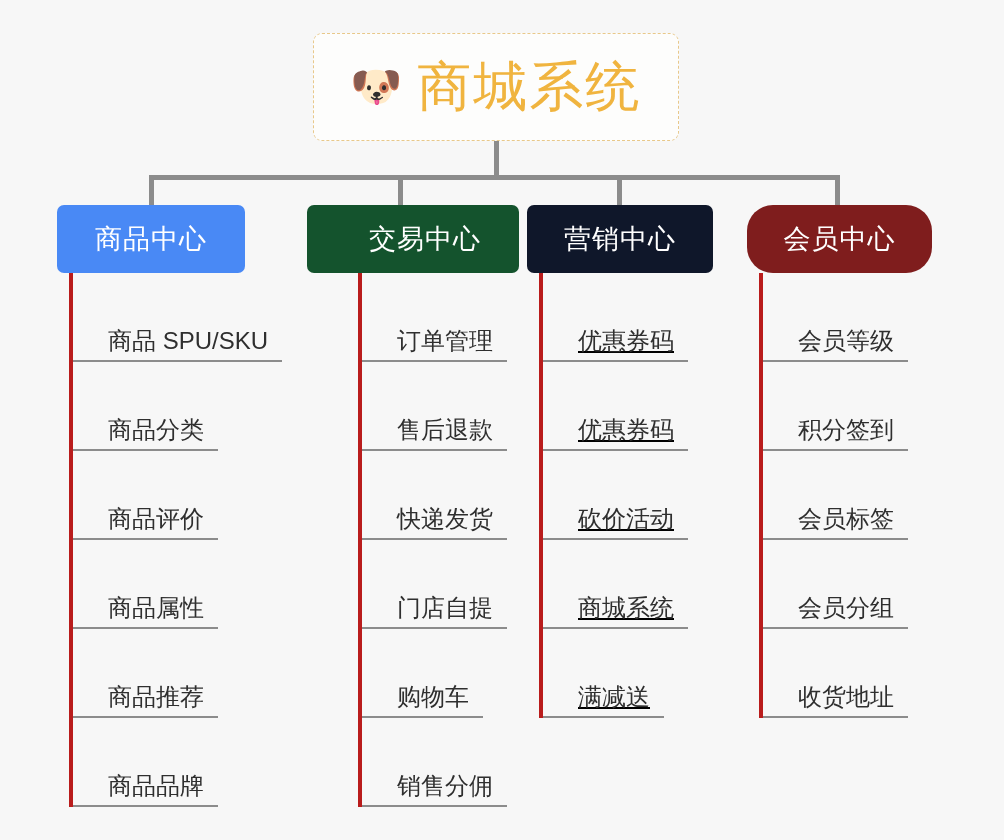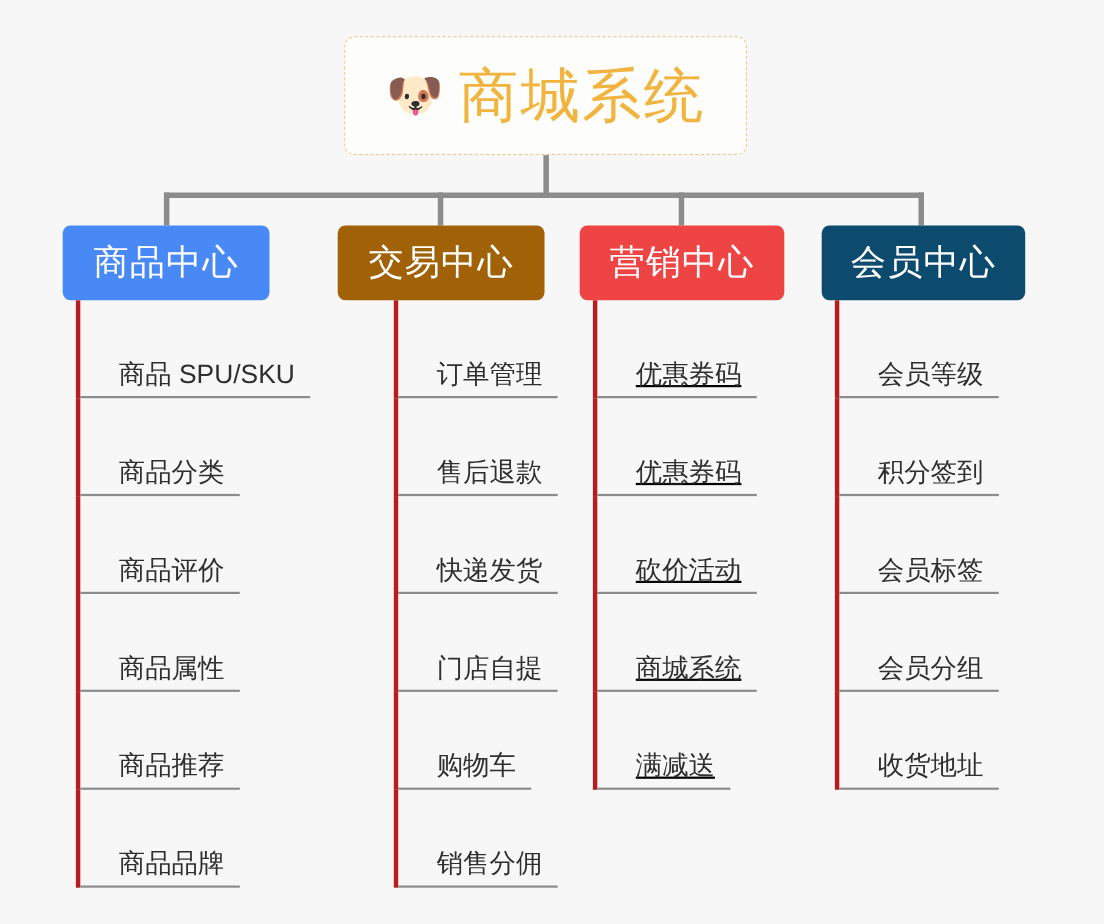--- a/index.html
+++ b/index.html
@@ -79,21 +79,21 @@
   .header {
     position: absolute;
     top: 205px;
     height: 68px;
     border-radius: 7px;
     display: flex;
     align-items: center;
     justify-content: center;
   }
   .header-label {
-    font-size: 32px;
+    font-size: 27px;
     color: #ffffff;
     letter-spacing: 1px;
     white-space: nowrap;
   }
   .col-0 .header { left: 57px;  width: 188px; }
   .col-1 .header { left: 307px; width: 188px; }
   .col-2 .header { left: 527px; width: 186px; }
   .col-3 .header { left: 747px; width: 185px; }
 
   
@@ -161,21 +161,21 @@
       <div class="leaf">
           <span class="leaf-label">商品推荐</span>
         </div>
       <div class="leaf">
           <span class="leaf-label">商品品牌</span>
         </div>
     </div>
   </div>
 
   <div class="col-1">
-    <div class="header" style="background: #a16207;">
+    <div class="header" style="background: #14532d; padding-left: 24px;">
       <span class="header-label">交易中心</span>
     </div>
     <div class="leaf-col">
       <div class="leaf">
           <span class="leaf-label">订单管理</span>
         </div>
       <div class="leaf">
           <span class="leaf-label">售后退款</span>
         </div>
       <div class="leaf">
@@ -187,21 +187,21 @@
       <div class="leaf">
           <span class="leaf-label">购物车</span>
         </div>
       <div class="leaf">
           <span class="leaf-label">销售分佣</span>
         </div>
     </div>
   </div>
 
   <div class="col-2">
-    <div class="header" style="background: #ef4444;">
+    <div class="header" style="background: #0f172a;">
       <span class="header-label">营销中心</span>
     </div>
     <div class="leaf-col">
       <div class="leaf">
           <span class="leaf-label">优惠券码</span>
         </div>
       <div class="leaf">
           <span class="leaf-label">优惠券码</span>
         </div>
       <div class="leaf">
@@ -210,21 +210,21 @@
       <div class="leaf">
           <span class="leaf-label">商城系统</span>
         </div>
       <div class="leaf">
           <span class="leaf-label">满减送</span>
         </div>
     </div>
   </div>
 
   <div class="col-3">
-    <div class="header" style="background: #0c4a6e;">
+    <div class="header" style="background: #7f1d1d; border-radius: 26px;">
       <span class="header-label">会员中心</span>
     </div>
     <div class="leaf-col">
       <div class="leaf">
           <span class="leaf-label">会员等级</span>
         </div>
       <div class="leaf">
           <span class="leaf-label">积分签到</span>
         </div>
       <div class="leaf">

